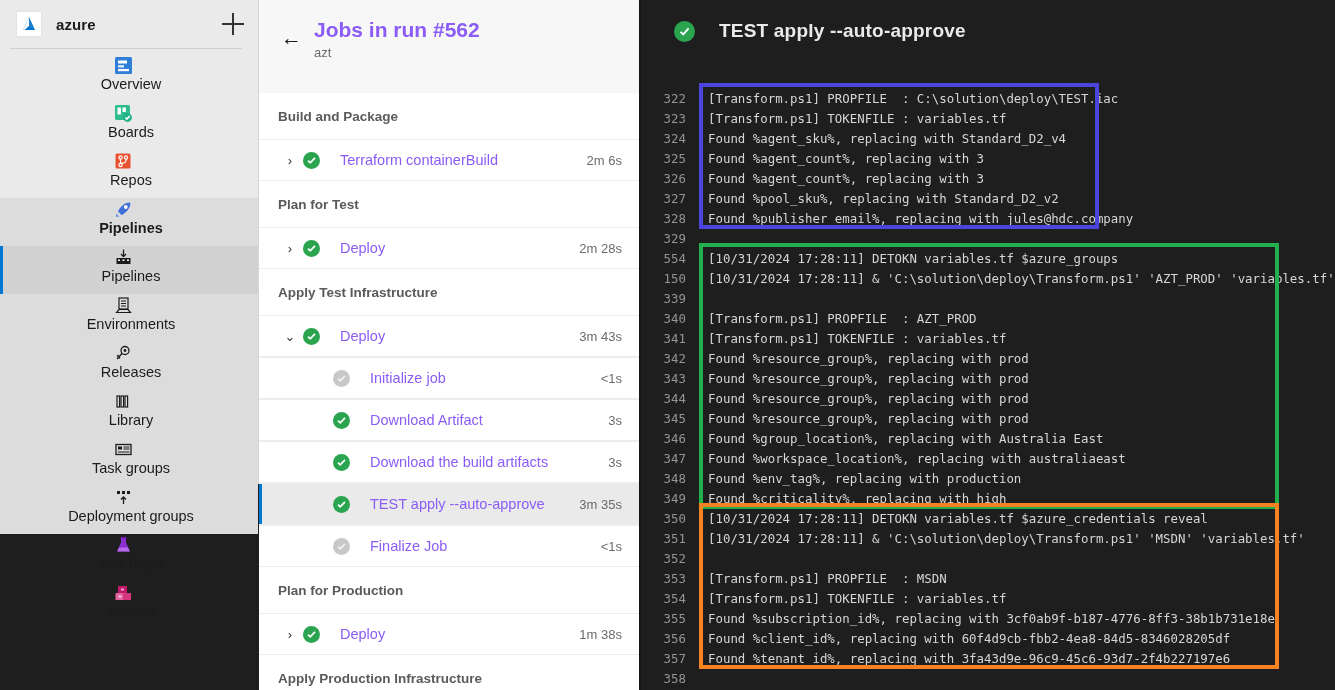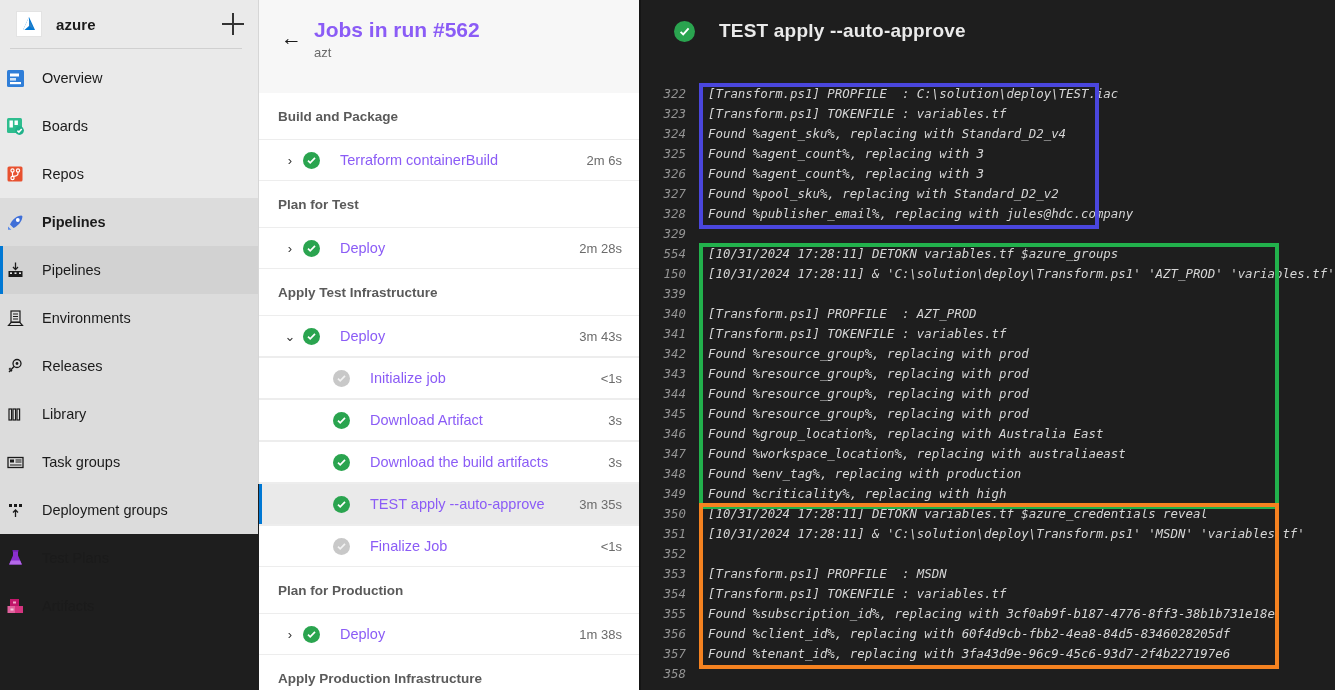--- a/index.html
+++ b/index.html
@@ -42,21 +42,21 @@
   }
   .plus-btn::before { left: 0; right: 0; top: 10px; height: 1.6px; }
   .plus-btn::after { top: 0; bottom: 0; left: 10px; width: 1.6px; }
   .org-divider {
     height: 1px; background: #d0d0d0; margin: 0 16px 0 10px;
   }
   .nav { padding-top: 5px; }
   .nav-item {
     height: 48px; display: flex; align-items: center;
     padding-left: 4px; position: relative; cursor: pointer;
-    font-size: 14.5px; color: #1b1b1b;
+    font-size: 14.5px; color: #1b1b1b; flex-direction: column;
   }
   .nav-item .ico {
     width: 22px; height: 22px; flex: 0 0 22px;
     display: flex; align-items: center; justify-content: center;
     margin-right: 16px;
   }
   .nav-item.group-open { background: #dcdcdc; }
   .nav-item.selected {
     background: #d2d2d2; font-weight: normal;
   }
@@ -141,23 +141,22 @@
     margin-left: 24px; font-size: 19px; color: #eaeaea; font-weight: bold;
     letter-spacing: .2px;
   }
   .log-body {
     font-family: "DejaVu Sans Mono", monospace;
     font-size: 12.4px;
     position: relative;
     padding-top: 24px;
   }
   .log-line {
-    display: flex; height: 20px; align-items: flex-start;
+    display: flex; height: 20px; align-items: flex-end;
     position: relative;
-    font-style: italic;
   }
   .ln {
     width: 55px; flex: 0 0 55px; text-align: right;
     color: #949494; padding-right: 10px;
     font-family: "DejaVu Sans Mono", monospace; font-size: 12.4px;
     user-select: none;
   }
   .lt {
     color: #d6d6d6; white-space: pre; padding-left: 12px;
     font-family: "DejaVu Sans Mono", monospace; font-size: 12.4px;

